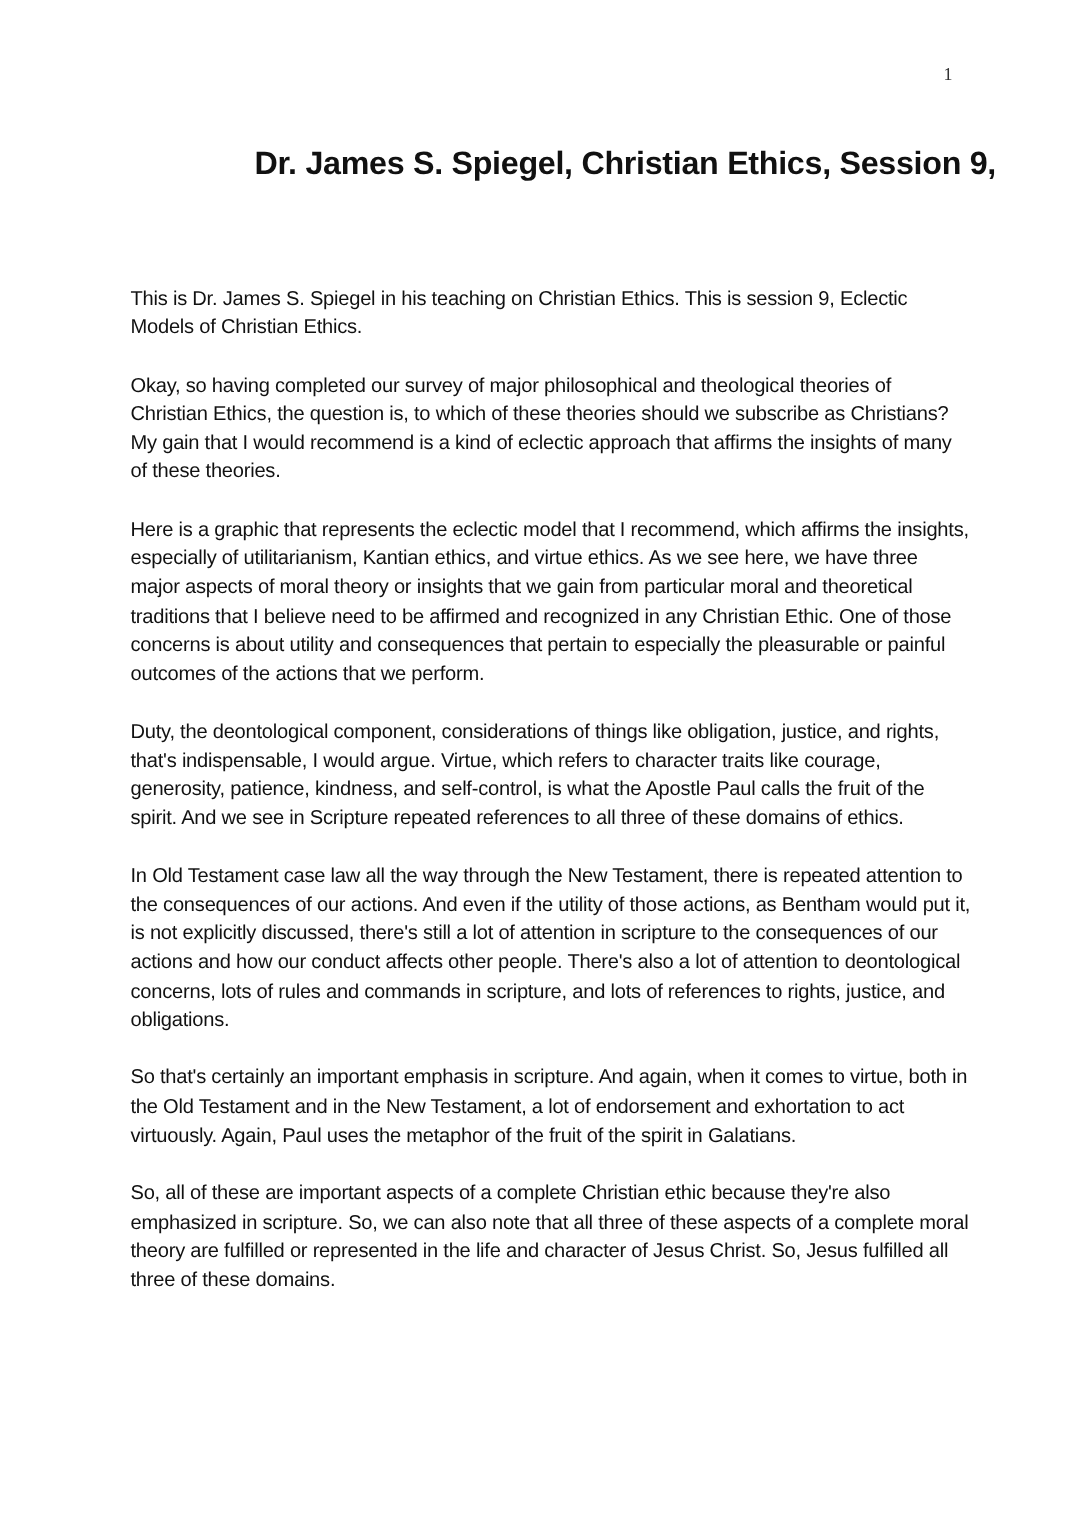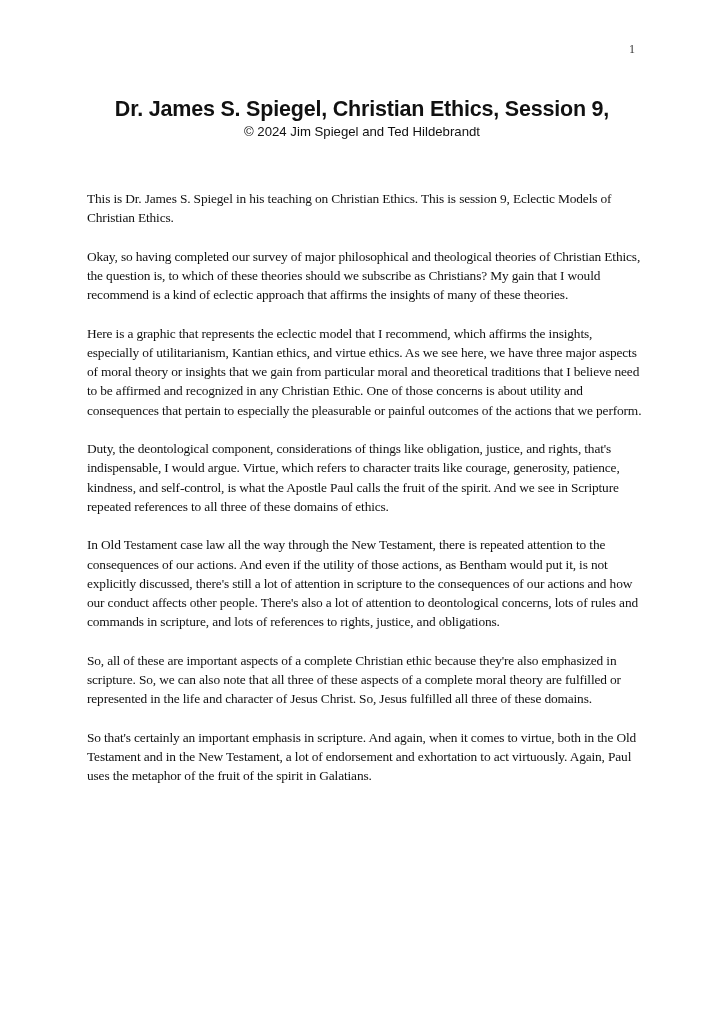--- a/index.html
+++ b/index.html
@@ -29,20 +29,21 @@
       width: 604px;
       text-align: center;
     }
     .title-line {
       font-family: "Liberation Sans", sans-serif;
       font-weight: bold;
       font-size: 21.5px;
       line-height: 27px;
       color: #111111;
       letter-spacing: -0.2px;
+      text-align: right;
     }
     .copyright {
       font-family: "Liberation Sans", sans-serif;
       font-size: 13.2px;
       line-height: 18px;
       color: #111111;
       margin-top: 0px;
     }
     .body-text {
       position: absolute;
@@ -50,34 +51,32 @@
       left: 87px;
       width: 560px;
       font-family: "Liberation Sans", sans-serif;
       font-size: 13.4px;
       line-height: 19.2px;
       color: #111111;
       letter-spacing: -0.15px;
     }
     .para {
       margin: 0 0 19.4px 0;
-      font-family: Liberation Serif, serif;
     }
   </style>
 </head>
 <body>
 
 <div class="page-number">1</div>
 
 <div class="title-block">
   <div class="title-line">Dr. James S. Spiegel, Christian Ethics, Session 9,</div>
-  <div class="copyright">© 2024 Jim Spiegel and Ted Hildebrandt</div>
 </div>
 
 <div class="body-text">
   <p class="para">This is Dr. James S. Spiegel in his teaching on Christian Ethics. This is session 9, Eclectic Models of Christian Ethics.</p>
   <p class="para">Okay, so having completed our survey of major philosophical and theological theories of Christian Ethics, the question is, to which of these theories should we subscribe as Christians? My gain that I would recommend is a kind of eclectic approach that affirms the insights of many of these theories.</p>
   <p class="para">Here is a graphic that represents the eclectic model that I recommend, which affirms the insights, especially of utilitarianism, Kantian ethics, and virtue ethics. As we see here, we have three major aspects of moral theory or insights that we gain from particular moral and theoretical traditions that I believe need to be affirmed and recognized in any Christian Ethic. One of those concerns is about utility and consequences that pertain to especially the pleasurable or painful outcomes of the actions that we perform.</p>
   <p class="para">Duty, the deontological component, considerations of things like obligation, justice, and rights, that's indispensable, I would argue. Virtue, which refers to character traits like courage, generosity, patience, kindness, and self-control, is what the Apostle Paul calls the fruit of the spirit. And we see in Scripture repeated references to all three of these domains of ethics.</p>
   <p class="para">In Old Testament case law all the way through the New Testament, there is repeated attention to the consequences of our actions. And even if the utility of those actions, as Bentham would put it, is not explicitly discussed, there's still a lot of attention in scripture to the consequences of our actions and how our conduct affects other people. There's also a lot of attention to deontological concerns, lots of rules and commands in scripture, and lots of references to rights, justice, and obligations.</p>
+  <p class="para">So that's certainly an important emphasis in scripture. And again, when it comes to virtue, both in the Old Testament and in the New Testament, a lot of endorsement and exhortation to act virtuously. Again, Paul uses the metaphor of the fruit of the spirit in Galatians.</p>
   <p class="para">So, all of these are important aspects of a complete Christian ethic because they're also emphasized in scripture. So, we can also note that all three of these aspects of a complete moral theory are fulfilled or represented in the life and character of Jesus Christ. So, Jesus fulfilled all three of these domains.</p>
-  <p class="para">So that's certainly an important emphasis in scripture. And again, when it comes to virtue, both in the Old Testament and in the New Testament, a lot of endorsement and exhortation to act virtuously. Again, Paul uses the metaphor of the fruit of the spirit in Galatians.</p>
 </div>
 
 </body></html>

